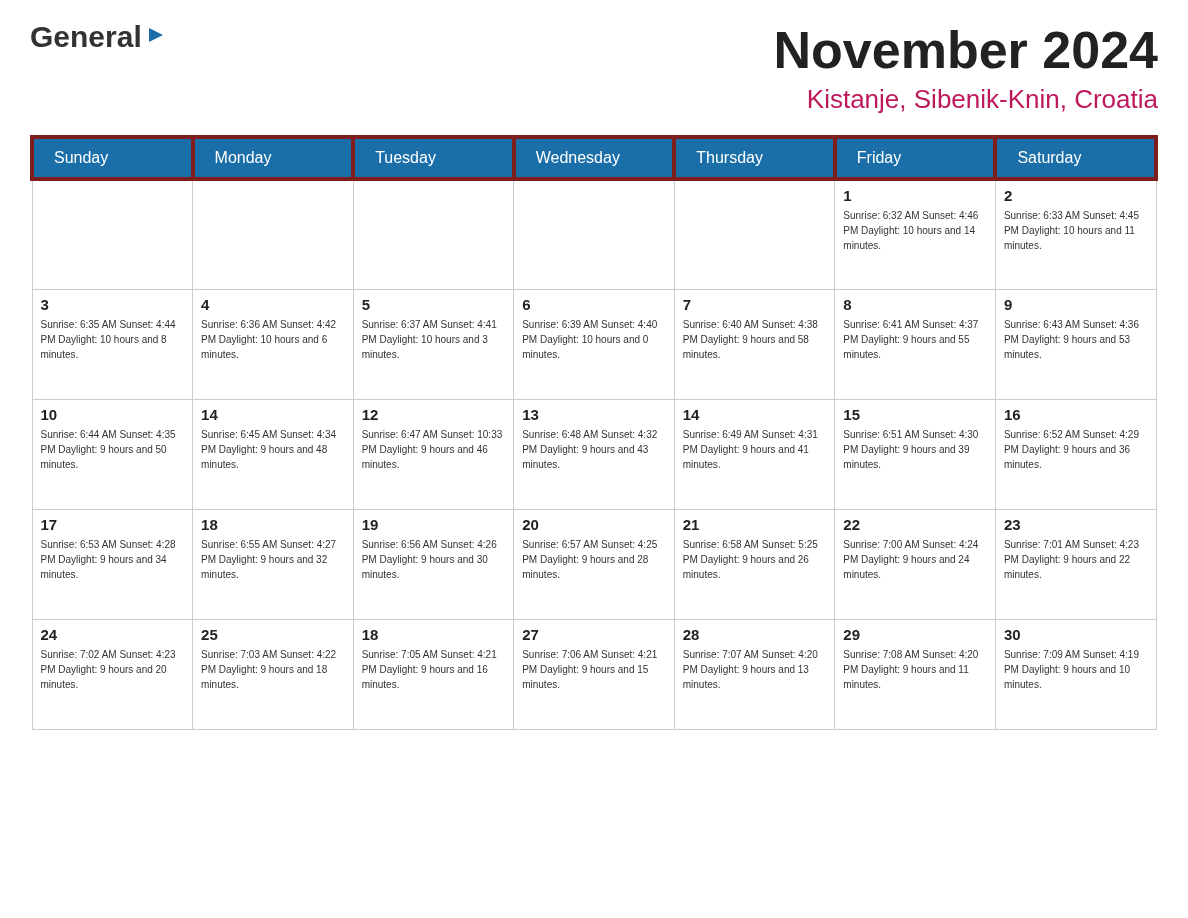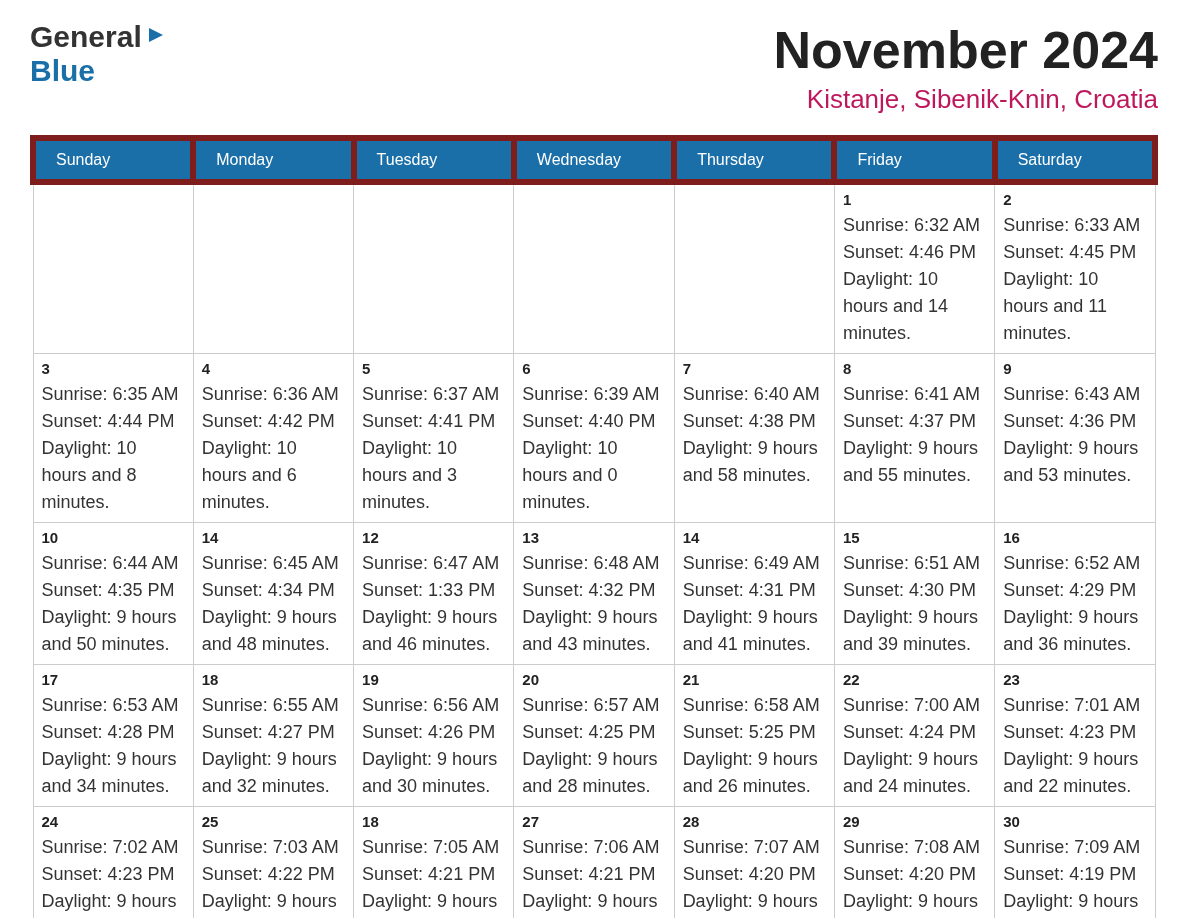--- a/index.html
+++ b/index.html
@@ -34,39 +34,39 @@
       border-collapse: collapse;
       table-layout: fixed;
     }
     .calendar-table th {
       background-color: #1a6fa8;
       color: #fff;
       font-size: 16px;
       font-weight: normal;
       padding: 10px 20px;
       text-align: left;
-      border: 6px solid #7f1d1d;
+      border: 4px solid #7f1d1d;
     }
     .calendar-table td {
       border: 1px solid #ccc;
       vertical-align: top;
       padding: 6px 8px;
       height: 110px;
       font-size: 13px;
       color: #333;
       background: #fff;
     }
     .day-number {
       font-size: 15px;
       font-weight: bold;
       color: #222;
       margin-bottom: 4px;
     }
     .sun-info {
-      font-size: 18px;
+      font-size: 10px;
       color: #333;
       line-height: 1.5;
     }
     .empty-cell {
       background: #f9f9f9;
     }
     .logo-wrapper {
       display: flex;
       flex-direction: column;
     }
@@ -97,23 +97,20 @@
 
 <div class="header-area">
   <div class="logo-wrapper">
     <div class="logo-top-line">
       <span class="logo-general-text">General</span>
       <span class="logo-arrow">
         <svg width="22" height="22" viewBox="0 0 22 22">
           <polygon points="4,4 18,11 4,18" fill="#1a6fa8"></polygon>
         </svg>
       </span>
-    </div>
-    <div>
-      <span class="logo-blue-text">Blue</span>
     </div>
   </div>
   <div class="title-area">
     <div class="month-title">November 2024</div>
     <div class="location-title">Kistanje, Sibenik-Knin, Croatia</div>
   </div>
 </div>
 
 <table class="calendar-table">
   <thead>
@@ -211,21 +208,21 @@
         <td>
           <div class="day-number">14</div>
           <div class="sun-info">Sunrise: 6:45 AM
 Sunset: 4:34 PM
 Daylight: 9 hours
 and 48 minutes.</div>
         </td>
         <td>
           <div class="day-number">12</div>
           <div class="sun-info">Sunrise: 6:47 AM
-Sunset: 1:33 PM
+Sunset: 10:33 PM
 Daylight: 9 hours
 and 46 minutes.</div>
         </td>
         <td>
           <div class="day-number">13</div>
           <div class="sun-info">Sunrise: 6:48 AM
 Sunset: 4:32 PM
 Daylight: 9 hours
 and 43 minutes.</div>
         </td>

